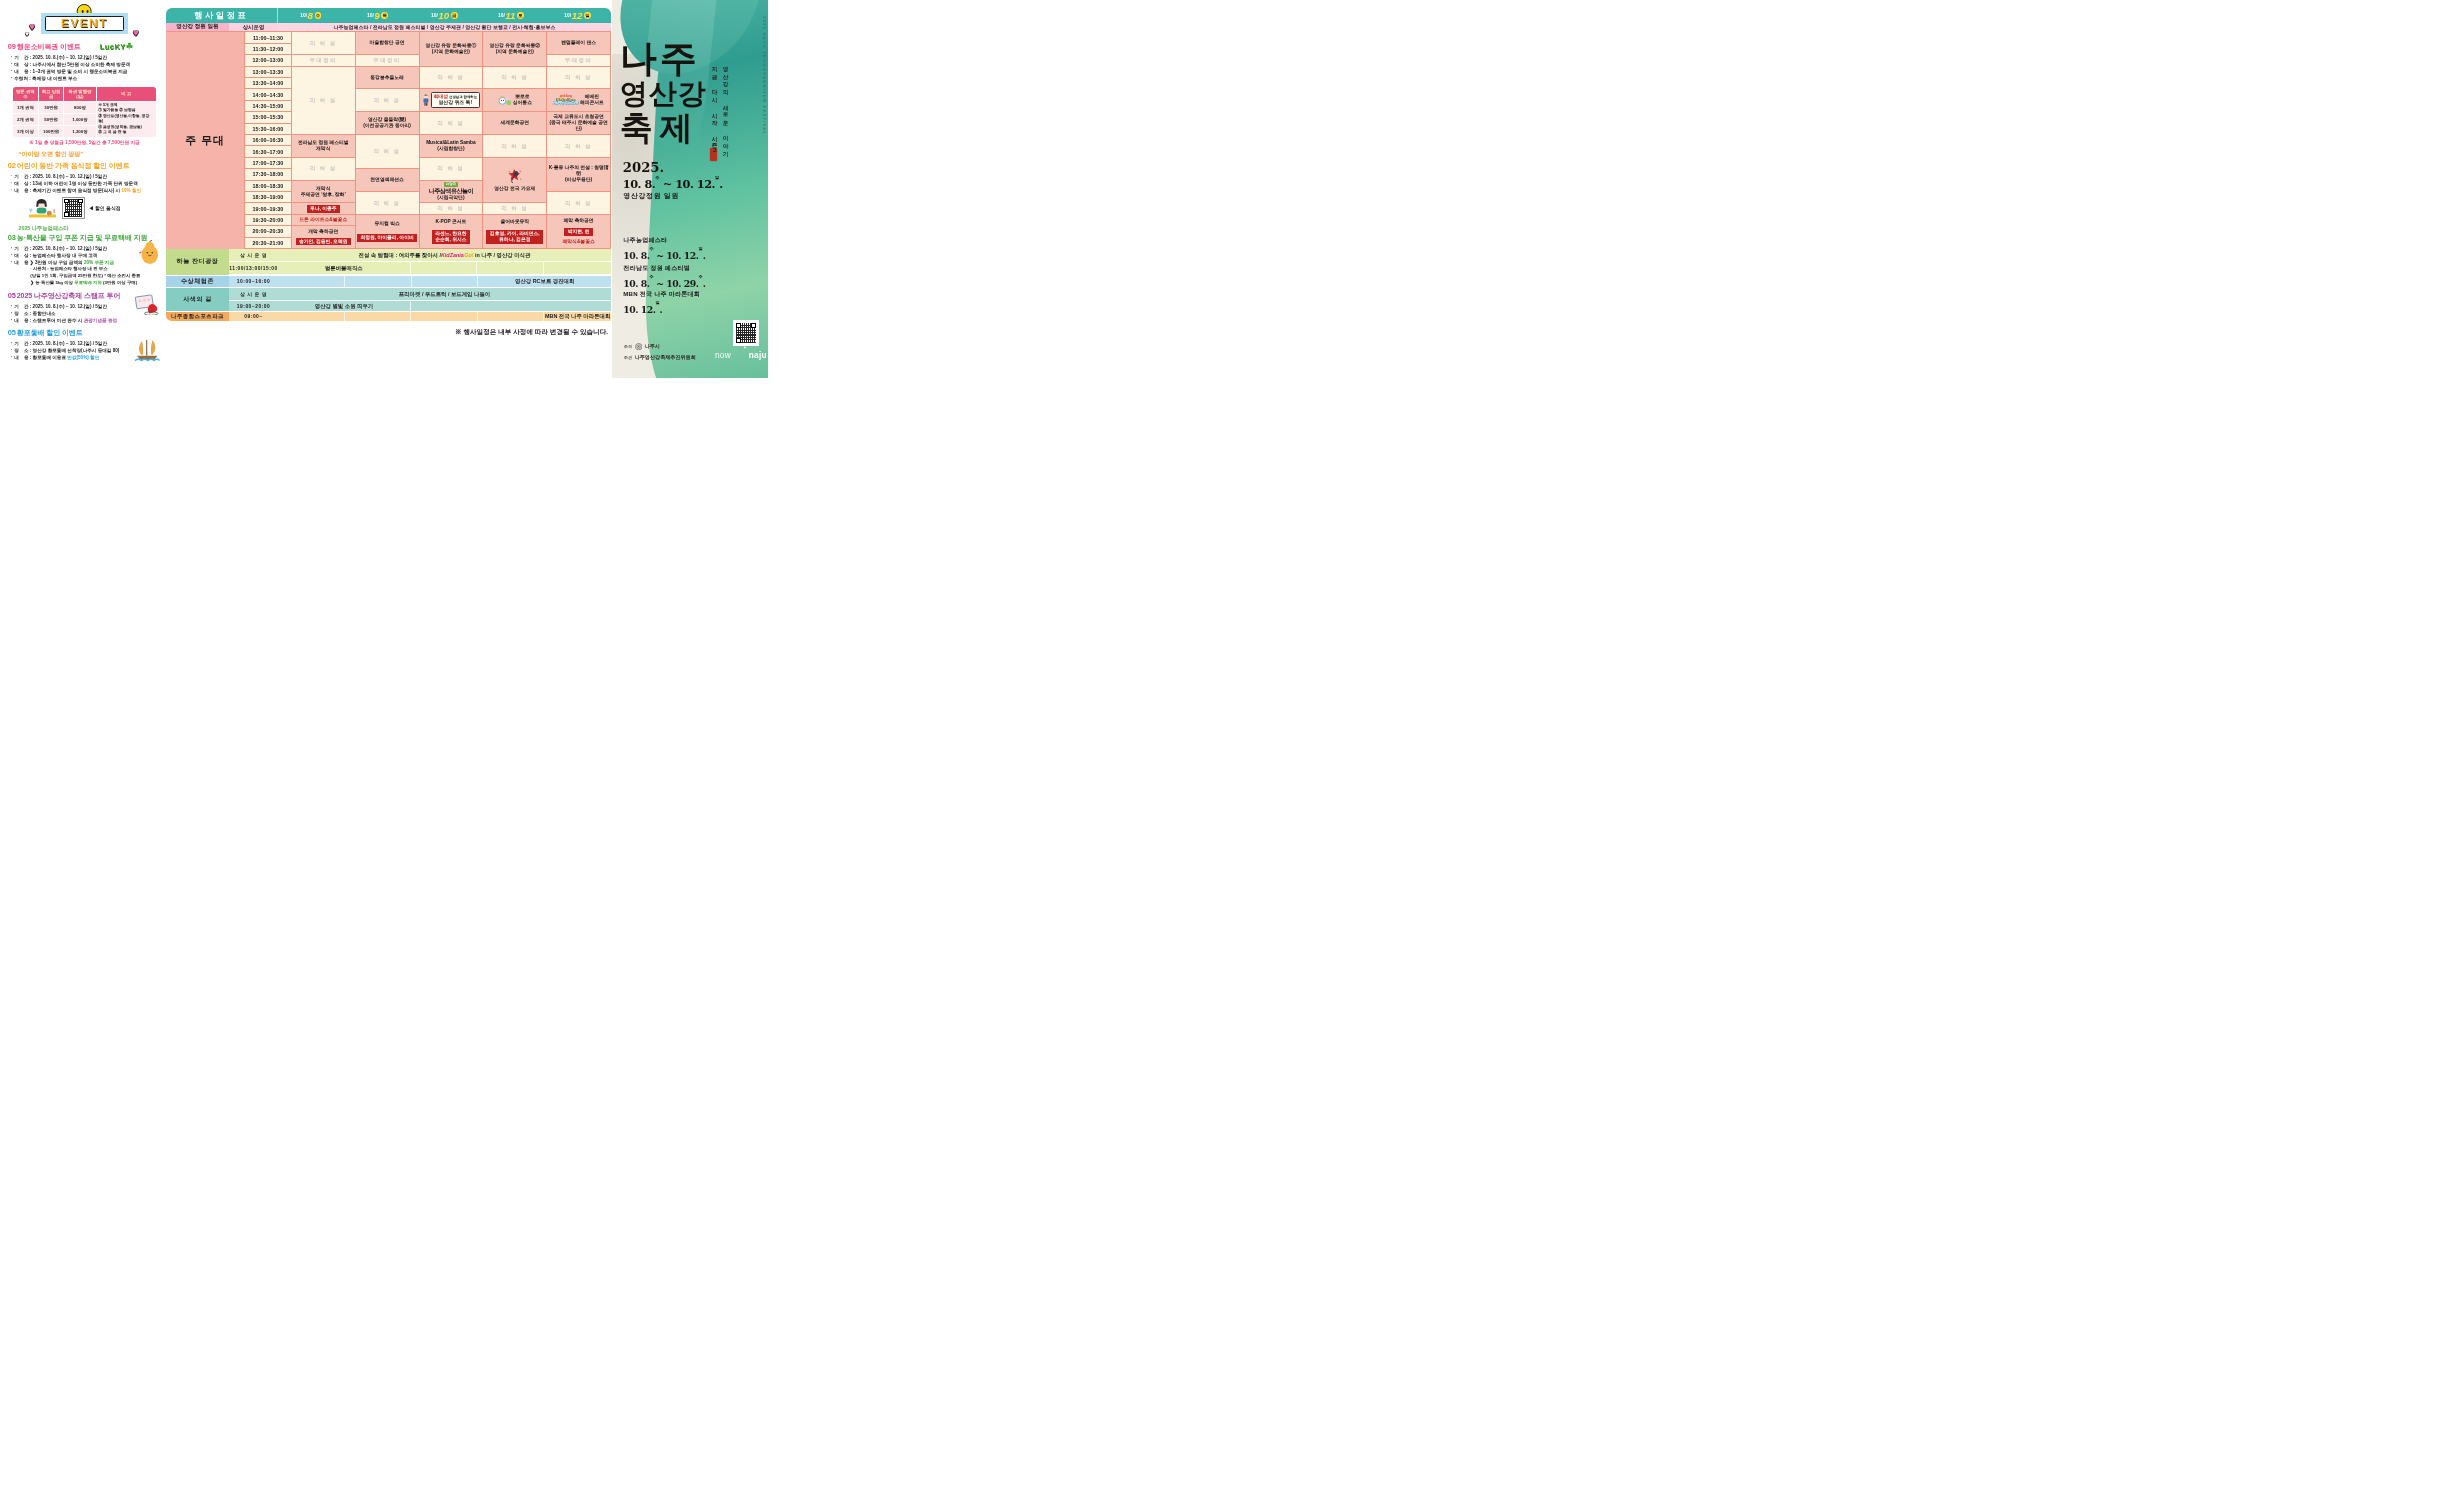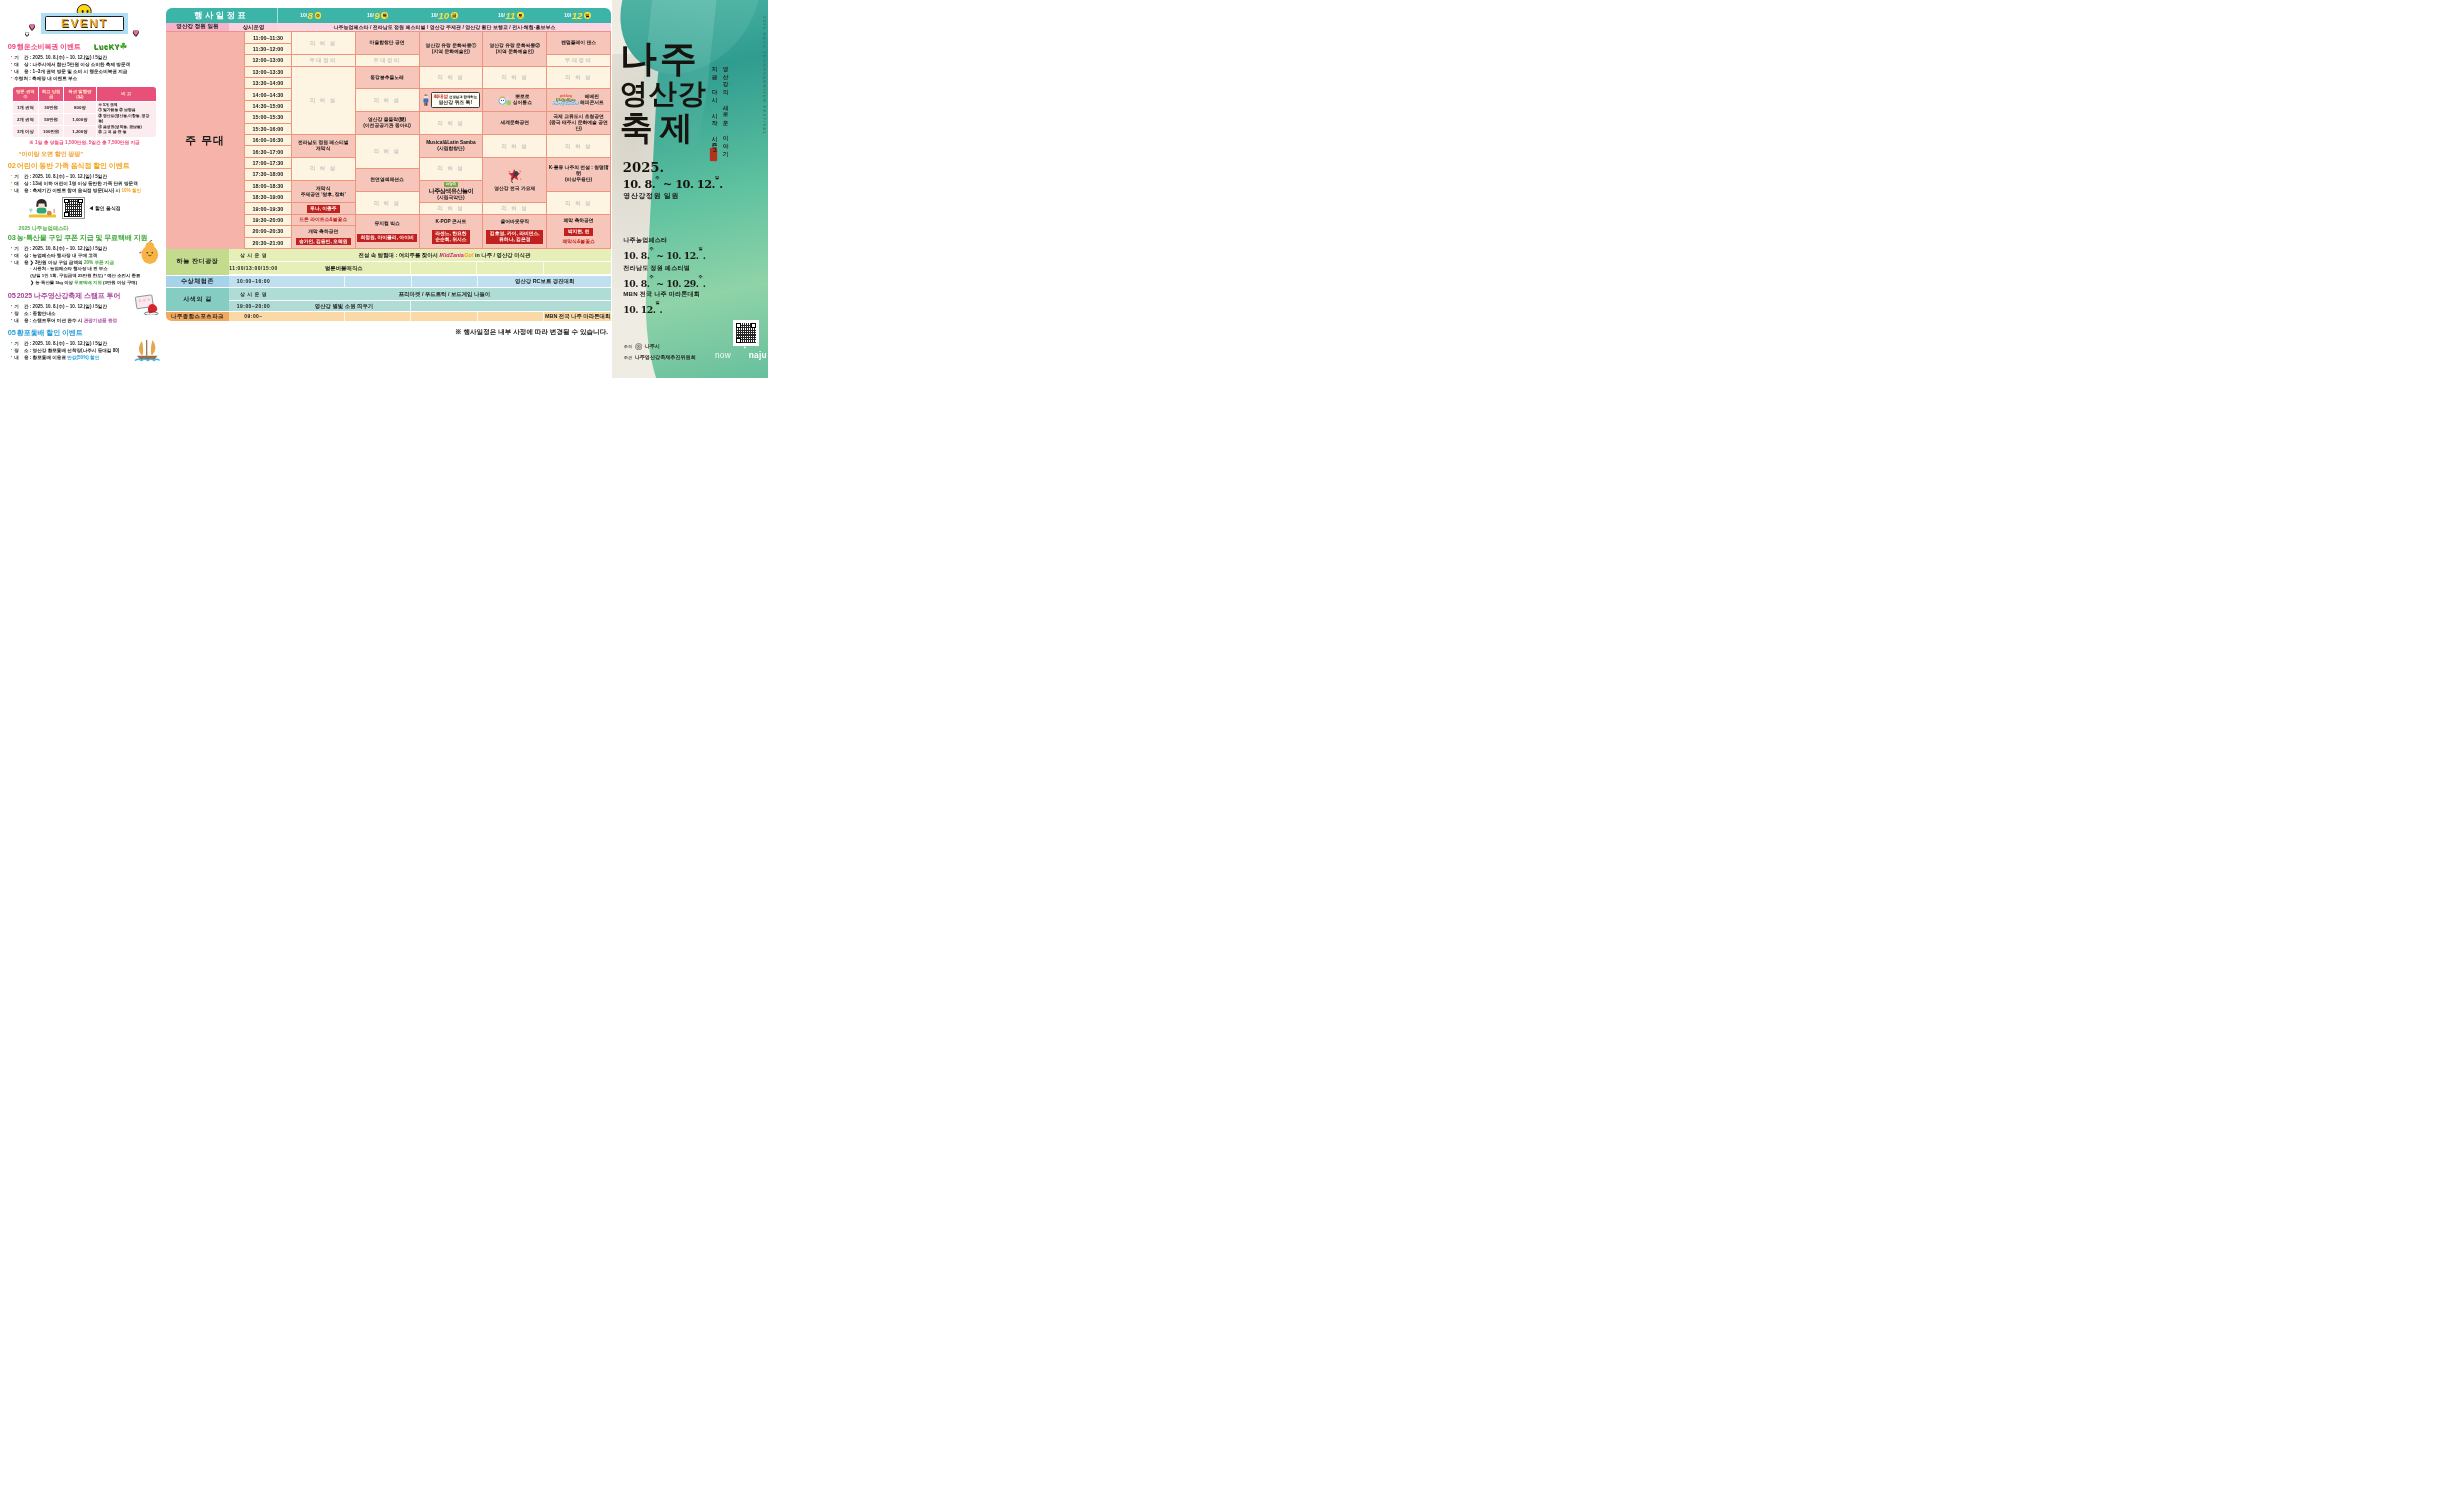--- a/index.html
+++ b/index.html
@@ -18,21 +18,21 @@
   .heart.h2{color:#fff;font-size:6.4px}
   .sec{margin-bottom:4.4px;position:relative}
   .sec-title{font-weight:bold;font-size:7px;letter-spacing:-0.1px;margin-bottom:2px}
   .sec-num{font-size:7.4px;margin-right:1px}
   .s1 .sec-title{color:#f0457c}.s2 .sec-title{color:#f5a21b}.s3 .sec-title{color:#3fa83c}
   .s4 .sec-title{color:#a8449e}.s5 .sec-title{color:#2a9fd8}
   .bullet{display:flex;font-size:4.6px;font-weight:bold;line-height:1.55;white-space:pre-wrap}
   .dot{margin:0 2px 0 2.9px;font-size:4.4px}
   .s1 .dot{color:#f0457c}.s2 .dot{color:#f5a21b}.s3 .dot{color:#3fa83c}.s4 .dot{color:#a8449e}.s5 .dot{color:#2a9fd8}.hl2{color:#f5a21b}.hl3{color:#3aa336}.hl4{color:#a8449e}.hl5{color:#1f9ddb}
   .sub{font-size:4.4px;font-weight:bold;line-height:1.5;padding-left:22.5px;white-space:pre-wrap}
-  .lucky{color:#46a82c;font-weight:bold;font-size:7.4px;letter-spacing:0.5px;margin-left:13px;text-shadow:0.5px 0.5px 0 #1f6e12}
+  .lucky{color:#46a82c;font-weight:bold;font-size:7.4px;letter-spacing:0.5px;margin-left:19px;text-shadow:0.5px 0.5px 0 #1f6e12}
   .clover{color:#3da528;font-size:8.3px}
   
   .ltable{width:145px;margin:3.4px 0 1.5px 3.9px;border:1px solid #d94b72;border-radius:3.9px;overflow:hidden;border-collapse:collapse;font-size:4.4px}
   .ltable th{background:#e8507a;color:#ffeec4;font-weight:bold;padding:2px 0.5px;border:0.7px solid #fff}
   .ltable td{background:#fdecef;font-weight:bold;text-align:center;padding:2px 0.5px;border:0.7px solid #fff}
   .ltable td.remark{font-size:3.8px;text-align:left;padding:1px 1.5px;white-space:pre-line;line-height:1.45;font-weight:bold}
   .lnote{text-align:center;color:#f0467e;font-weight:bold;font-size:4.7px;margin:1px 0 3.9px}
   .quote{color:#f49d2a;font-weight:bold;font-size:6.1px;text-align:left;padding-left:10.8px;margin:2.9px 0 2px;letter-spacing:-0.1px}
   .s2illus{display:flex;align-items:center;gap:3.9px;margin:2.5px 0 2px 19.6px}
   .qrbox{width:22.5px;height:22.5px;background:#fff;border:0.5px solid #999;position:relative}

